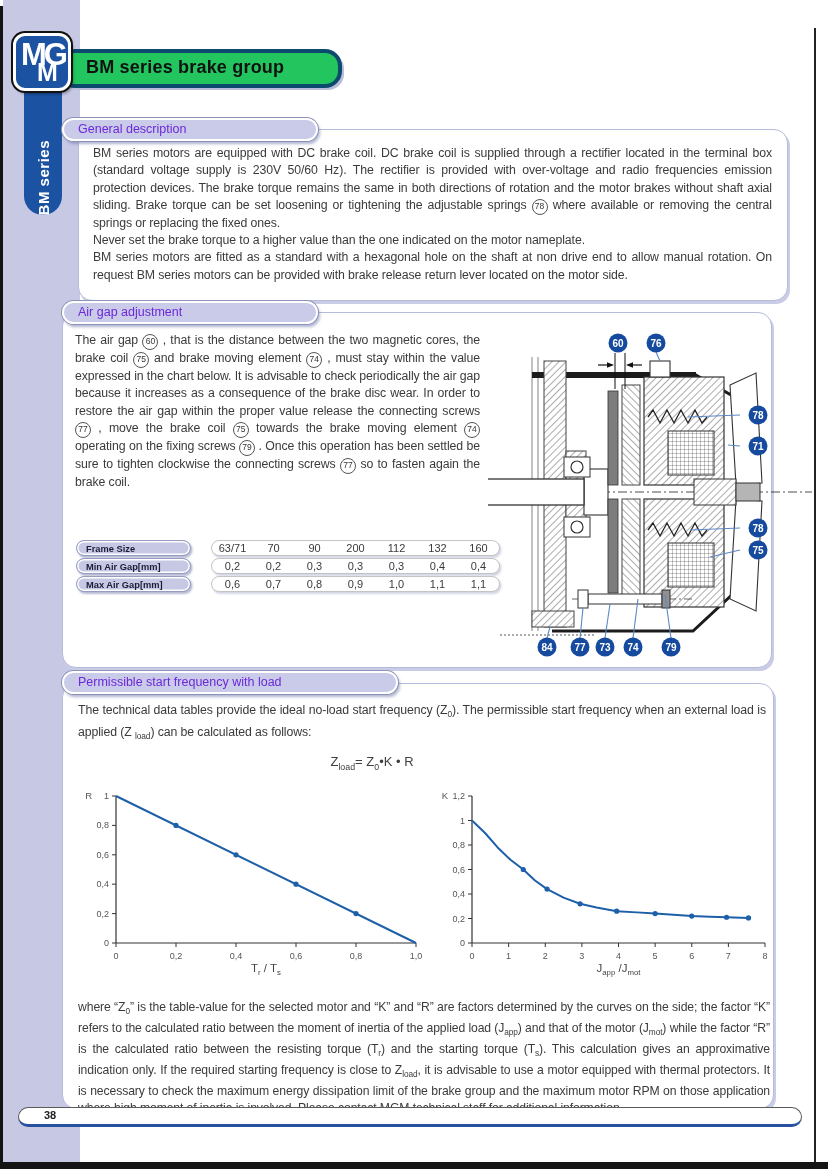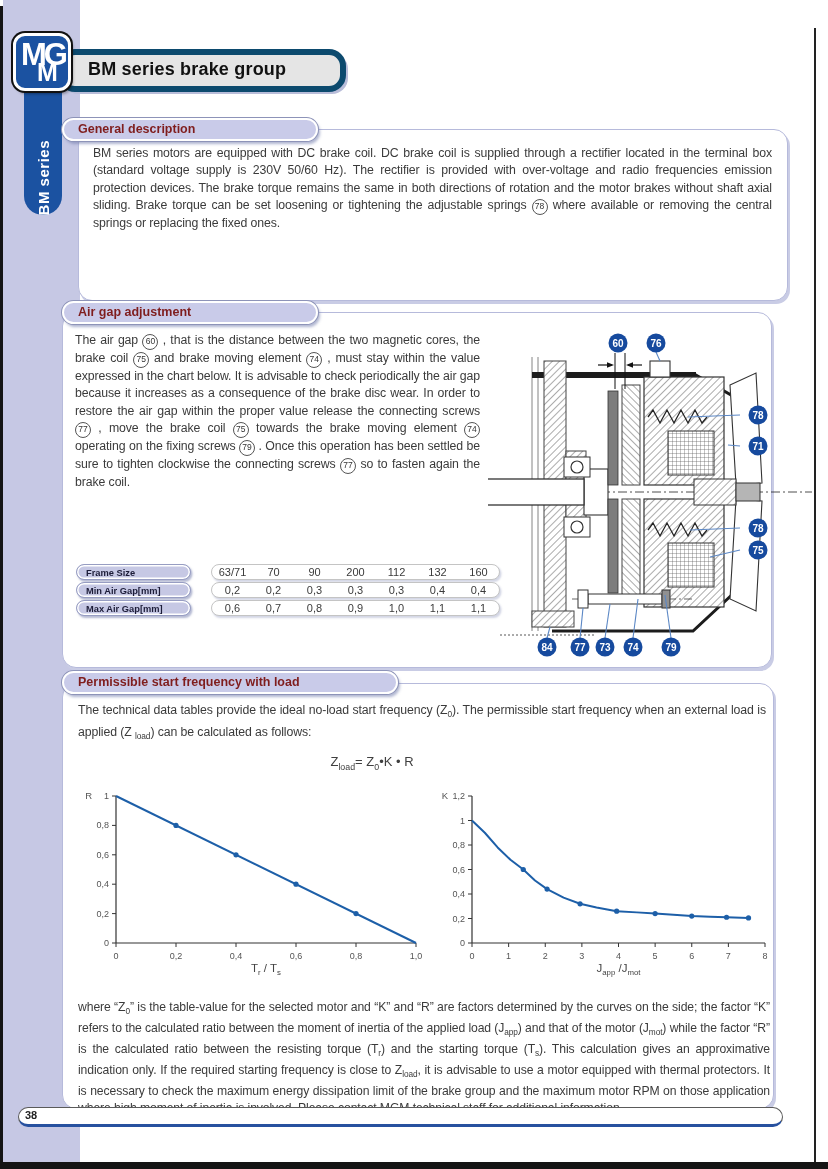--- a/index.html
+++ b/index.html
@@ -13,53 +13,53 @@
   .lavender-col{left:3px;top:0;width:77px;height:1162px;background:#c6c8e4;}
   
   .side-tab{left:24px;top:45px;width:38px;height:170px;background:#1b52a1;
             border-radius:6px 6px 19px 19px;z-index:2;display:flex;align-items:flex-end;justify-content:center;}
   .side-tab-label{writing-mode:vertical-rl;transform:rotate(180deg);color:#fff;font-weight:bold;
             font-size:15px;letter-spacing:.5px;padding-bottom:14px;}
   .logo{left:13px;top:33px;width:52px;height:52px;background:#1b52a1;border:3px solid #fff;
         box-shadow:0 0 0 2px #111,2px 3px 3px rgba(0,0,0,.35);border-radius:12px;z-index:3;color:#fff;font-weight:bold;}
   .logo-l1{position:absolute;left:5px;top:1px;font-size:31px;letter-spacing:-3px;}
   .logo-l2{position:absolute;left:21px;top:22px;font-size:25px;}
-  .title-pill{left:58px;top:49px;width:252px;height:31px;background:#e5e5e5;border:6px solid #0c4a6e;
+  .title-pill{left:58px;top:49px;width:252px;height:31px;background:#22c55e;border:4px solid #0c4a6e;
         border-radius:17px;z-index:2;box-shadow:3px 3px 0 -1px #b9bdd9;line-height:29px;
         padding-left:24px;font-size:18px;font-weight:bold;color:#111;letter-spacing:.2px;}
   
   .sec-pill{height:19px;background:#c9cbe9;border:2px solid #fff;box-shadow:0 0 0 1px #8d93b8,2px 3px 3px rgba(110,120,170,.55);
-        border-radius:12px;z-index:3;font-size:12.5px;font-weight:bold;color:#7f1d1d;
+        border-radius:12px;z-index:3;font-size:12.5px;font-weight:normal;color:#6d28d9;
         line-height:19px;padding-left:14px;}
   .sec-box{background:#fff;border:1.5px solid #b6badb;border-radius:14px;box-shadow:2px 3px 0 #c9cce5;z-index:1;}
   .body-txt{font-size:12.3px;line-height:17.3px;color:#3b3b3b;text-align:justify;letter-spacing:-.1px;}
   .cnum{display:inline-block;width:14px;height:14px;border:1px solid #555;border-radius:50%;
         font-size:8.5px;line-height:13.5px;text-align:center;background:#fff;vertical-align:0;
         letter-spacing:0;color:#333;}
   sub{font-size:68%;}
   
-  .air-table{left:76px;top:564px;width:424px;}
+  .air-table{left:76px;top:540px;width:424px;}
   .tbl-row{display:flex;align-items:stretch;margin-bottom:2px;}
   .tbl-label{width:104px;background:#c6c8e4;border-radius:9px;border:1px solid #979dc2;
         box-shadow:inset 0 0 0 1.5px #fff,1.5px 2px 2px rgba(110,120,170,.5);
         font-size:9.3px;font-weight:bold;color:#1c1c38;padding:3px 0 0 9px;}
   .tbl-values{flex:1;display:flex;align-items:center;border:1px solid #c4c4c4;border-radius:9px;
         margin-left:20px;padding:1px 0;box-shadow:1.5px 2px 2px rgba(110,120,170,.3);background:#fff;}
   .tbl-cell{flex:1;text-align:center;font-size:11px;color:#3a3a3a;}
   
   .formula{left:62px;top:754px;width:620px;text-align:center;font-size:13px;color:#3f3f3f;}
   .chart{height:205px;}
   .tick{font-size:9px;fill:#555;font-family:"Liberation Sans",sans-serif;}
   .corner{font-size:9.5px;}
   .xlabel{position:absolute;top:176px;text-align:center;font-size:11.5px;color:#444;}
   .callout-num{fill:#fff;font-size:10px;font-weight:bold;font-family:"Liberation Sans",sans-serif;}
   
   .footer-pill{left:18px;top:1107px;width:757px;height:16px;background:#fff;border:1px solid #5a5a5a;
         border-bottom:3px solid #27519f;border-radius:10px;z-index:4;
-        font-size:11px;font-weight:bold;color:#222;line-height:15px;padding-left:6px;}
+        font-size:11px;font-weight:bold;color:#222;line-height:15px;padding-left:25px;}
 </style>
 </head>
 <body>
 
 <div class="abs edge-left"></div>
 <div class="abs edge-right"></div>
 <div class="abs edge-bottom"></div>
 <div class="abs lavender-col"></div>
 
 <div class="abs side-tab">
@@ -68,20 +68,22 @@
 <div class="abs logo">
   <div class="logo-l1">MG</div>
   <div class="logo-l2">M</div>
 </div>
 <div class="abs title-pill">BM series brake group</div>
 
 <div class="abs sec-pill" style="left:62px;top:118px;width:238px;">General description</div>
 <div class="abs sec-box" style="left:78px;top:129px;width:708px;height:170px;">
   <div class="body-txt" style="padding:15px 15px 0 14px;">
     <div>BM series motors are equipped with DC brake coil. DC brake coil is supplied through a rectifier located in the terminal box (standard voltage supply is 230V 50/60 Hz).  The rectifier is provided with over-voltage and radio frequencies emission protection devices. The brake torque remains the same in both directions of rotation and the motor brakes without shaft axial sliding. Brake torque can be set loosening or tightening the adjustable springs <span class="cnum">78</span>  where available or removing the central springs or replacing the fixed ones.</div>
+    <div>Never set the brake torque to a higher value than the one indicated on the motor nameplate.</div>
+    <div>BM series motors are fitted as a standard with a hexagonal hole on the shaft at non drive end to allow manual rotation. On request BM series motors can be provided with brake release return lever located on the motor side.</div>
   </div>
 </div>
 
 <div class="abs sec-pill" style="left:62px;top:301px;width:238px;">Air gap adjustment</div>
 <div class="abs sec-box" style="left:62px;top:312px;width:708px;height:354px;"></div>
 <div class="abs body-txt" style="left:75px;top:332px;width:405px;z-index:2;">The air gap <span class="cnum">60</span> , that is the distance between the two magnetic cores, the brake coil <span class="cnum">75</span>  and brake moving element <span class="cnum">74</span> , must stay within the value expressed in the chart below. It is advisable to check periodically the air gap because it increases as a consequence of the brake disc wear. In order to restore the air gap within the proper value release the connecting screws <span class="cnum">77</span> , move the brake coil <span class="cnum">75</span>  towards the brake moving element <span class="cnum">74</span>  operating on the fixing screws <span class="cnum">79</span> . Once this operation has been settled be sure to tighten clockwise the connecting screws <span class="cnum">77</span>  so to fasten again the brake coil.</div>
 <div class="abs air-table" style="z-index:2;">
     <div class="tbl-row">
       <div class="tbl-label">Frame Size</div>
       <div class="tbl-values">

